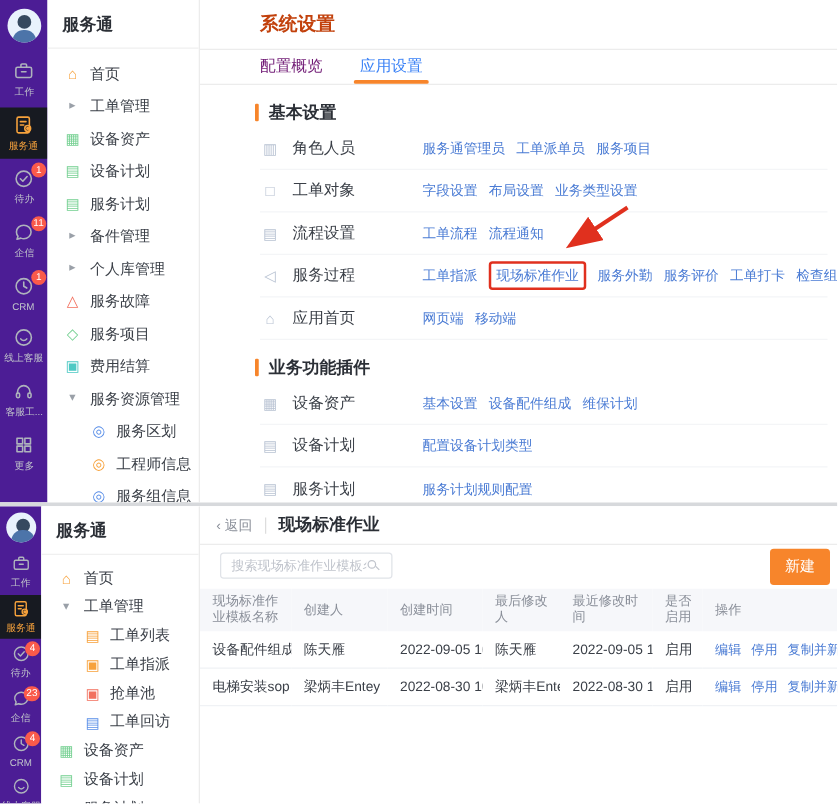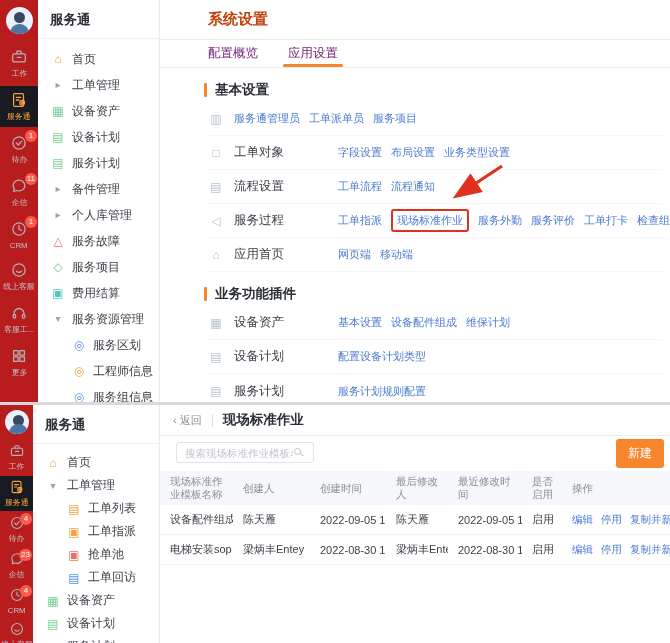--- a/index.html
+++ b/index.html
@@ -5,21 +5,21 @@
   * { margin:0; padding:0; box-sizing:border-box; }
   body { font-family:"Liberation Sans","DejaVu Sans",sans-serif; background:#fff; }
   #app { position:relative; width:670px; height:643px; overflow:hidden; background:#fff; }
 
   .panel { position:absolute; left:0; width:670px; overflow:hidden; background:#fff; }
   #top-panel { top:0; height:402px; }
   #panel-sep { position:absolute; top:402px; left:0; width:670px; height:3px; background:#d7d9dc; }
   #bottom-panel { top:405px; height:238px; }
 
   
-  .rail { position:absolute; left:0; top:0; bottom:0; background:#b91c1c; display:flex; flex-direction:column; align-items:center; overflow:hidden; }
+  .rail { position:absolute; left:0; top:0; bottom:0; background:#4c1d95; display:flex; flex-direction:column; align-items:center; overflow:hidden; }
   #top-panel .rail { width:38px; }
   #bottom-panel .rail { width:33px; }
   .avatar { flex:none; width:27px; height:27px; border-radius:50%; background:#e9f2fc; margin:7px 0 9px; position:relative; overflow:hidden; }
   #bottom-panel .avatar { width:24px; height:24px; margin:5px 0 6px; }
   .avatar::before { content:""; position:absolute; width:11px; height:11px; border-radius:50%; background:#36495f; top:5px; left:8px; }
   .avatar::after { content:""; position:absolute; width:19px; height:11px; border-radius:9px 9px 0 0; background:#4c74a9; bottom:-1px; left:4px; }
   .rail-item { position:relative; width:100%; display:flex; flex-direction:column; align-items:center; padding:5px 0 4px; margin-bottom:2px; cursor:pointer; }
   #bottom-panel .rail-item { padding:3px 0 2px; margin-bottom:1px; }
   .rail-item.active { background:#171a21; }
   .rail-ico { width:18px; height:18px; color:#aeb3bc; }
@@ -40,21 +40,21 @@
   #bottom-panel .side-item { height:23px; }
   .side-item.sub { padding-left:34px; }
   .glyph { width:14px; margin-right:7px; text-align:center; font-size:12px; line-height:1; flex:none; }
   .glyph.caret { font-size:10px; color:#9aa0a8; }
 
   
   .main { position:absolute; left:160px; top:0; right:0; bottom:0; background:#fff; }
   .m-title { font-size:15px; font-weight:600; color:#c2410c; padding:10px 0 10px 48px; border-bottom:1px solid #ececec; }
   .tabs { display:flex; gap:30px; padding-left:48px; height:28px; align-items:center; border-bottom:1px solid #ececec; }
   .tab { position:relative; height:100%; display:flex; align-items:center; font-size:12.5px; color:#701a75; cursor:pointer; }
-  .tab.active { color:#701a75; }
+  .tab.active { color:#3b82f6; }
   .tab.active::after { content:""; position:absolute; left:-5px; right:-5px; bottom:0; height:3px; border-radius:2px; background:#f7852b; }
   .sec-title { display:flex; align-items:center; margin:13px 0 3px 44px; font-size:13.5px; font-weight:bold; color:#2b2f36; }
   .sec-bar { width:3px; height:14px; border-radius:1px; background:#f7852b; margin-right:8px; }
   .set-row { display:flex; align-items:center; height:34px; margin:0 8px 0 48px; border-bottom:1px solid #f4f5f7; }
   .set-row:last-child { border-bottom:none; }
   .row-icon { width:16px; margin-right:10px; color:#b9c3d3; font-size:12px; text-align:center; flex:none; }
   .row-label { width:104px; font-size:12.5px; color:#3a3f47; flex:none; }
   .row-links { display:flex; align-items:center; gap:9px; }
   .link { font-size:11px; color:#4a7bd4; cursor:pointer; white-space:nowrap; }
   .red-box { border:2px solid #e0301e; border-radius:3px; padding:2px 4px; margin:-2px 0; }
@@ -218,20 +218,21 @@
           <div class="tab">配置概览</div>
           <div class="tab active">应用设置</div>
         </div>
       <div id="settings-body">
           <div class="sec-title">
             <span class="sec-bar"></span>
             <span>基本设置</span>
           </div>
           <div class="set-row">
             <span class="row-icon" style="color:#b9c3d3">▥</span>
+            <span class="row-label">角色人员</span>
             <span class="row-links">
               <span class="link">服务通管理员</span>
               <span class="link">工单派单员</span>
               <span class="link">服务项目</span>
             </span>
           </div>
           <div class="set-row">
             <span class="row-icon" style="color:#b9c3d3">□</span>
             <span class="row-label">工单对象</span>
             <span class="row-links">

